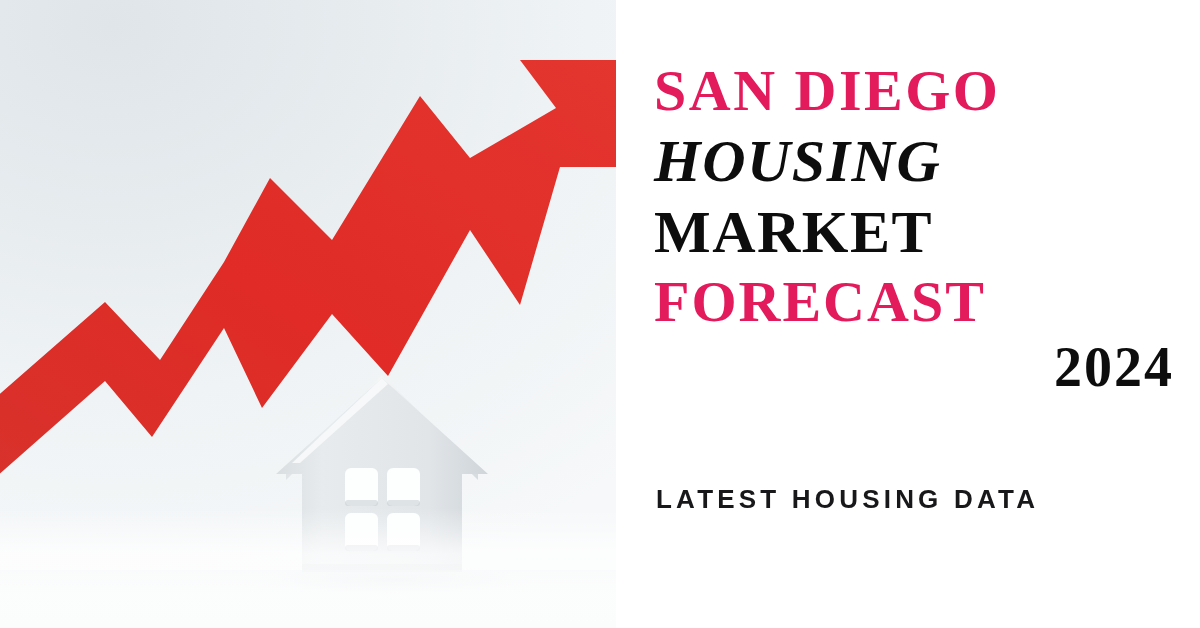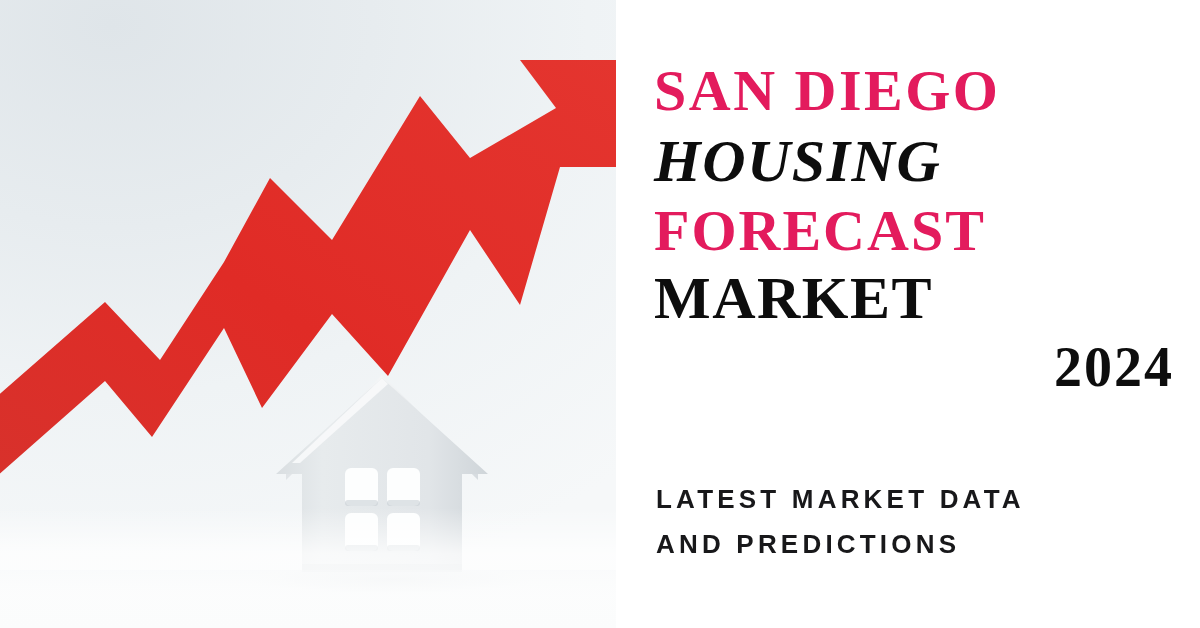--- a/index.html
+++ b/index.html
@@ -235,24 +235,23 @@
 
     <div class="floor-line"></div>
     <div class="floor"></div>
   </div>
 
   <div class="text-panel">
 
     <div class="headline-block">
       <div class="line line-san-diego">SAN DIEGO</div>
       <div class="line line-housing">HOUSING</div>
+      <div class="line line-market">MARKET</div>
       <div class="line line-forecast">FORECAST</div>
-      <div class="line line-market">MARKET</div>
       <div class="line line-year">2024</div>
     </div>
 
     <div class="subtitle-block">
-      <div class="subtitle-line">LATEST MARKET DATA</div>
-      <div class="subtitle-line">AND PREDICTIONS</div>
+      <div class="subtitle-line">LATEST HOUSING DATA</div>
     </div>
 
   </div>
 </div>
 
 </body></html>

